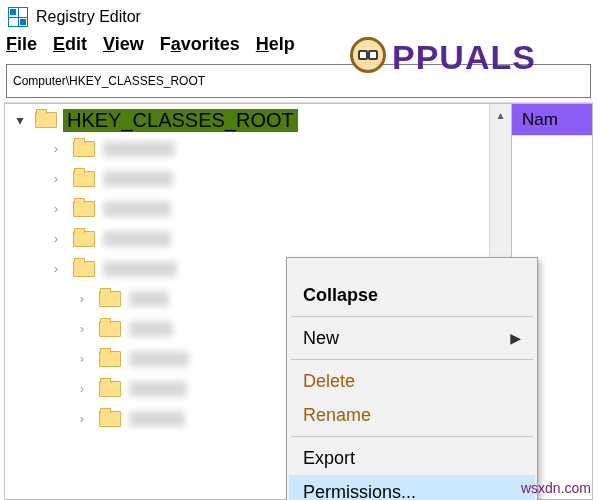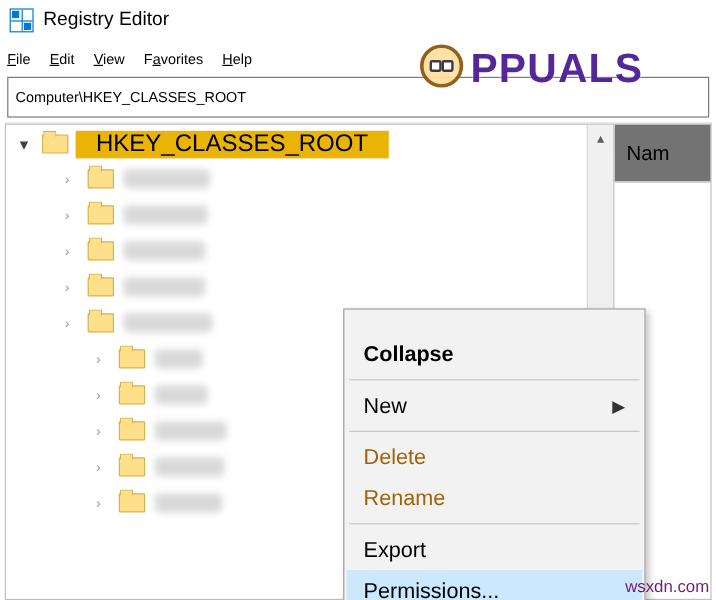--- a/index.html
+++ b/index.html
@@ -27,24 +27,25 @@
     .reg-icon::before { left: 0; right: 0; top: 50%; height: 1px; }
     .reg-icon::after { top: 0; bottom: 0; left: 50%; width: 1px; }
     .reg-icon .sq { position: absolute; width: 6px; height: 6px; background: #0078d7; }
     .reg-icon .sq1 { top: 1px; left: 1px; }
     .reg-icon .sq2 { bottom: 1px; right: 1px; }
     .title-text { font-size: 16px; }
     
     .menubar {
       height: 30px;
       display: flex;
-      align-items: center;
+      align-items: flex-start;
       padding: 0 6px;
       gap: 16px;
-      font-size: 12px;
+      font-size: 18px;
+      font-weight: bold;
     }
     .menubar .item { cursor: default; }
     .menubar .mn { text-decoration: underline; }
     
     .addressbar {
       height: 34px;
       margin: 0 6px 4px 6px;
       border: 1px solid #7a7a7a;
       display: flex;
       align-items: center;
@@ -79,33 +80,33 @@
     }
     .scroll-btn.up { top: 0; }
     .scroll-btn.down { bottom: 0; }
     .list-pane {
       flex: 1;
       border: 1px solid #c0c0c0;
       border-left: none;
       background: #fff;
     }
     .list-header {
-      height: 48px;
+      height: 32px;
       border-bottom: 1px solid #e0e0e0;
       display:flex; align-items:center; padding:0 10px;
       font-size: 17px;
-      background:#737373;
+      background:#8b5cf6;
     }
     
     .tree { padding: 2px 0; }
     .node-row {
       display: flex; align-items: center; height: 28px;
       gap: 6px; padding-left: 6px; font-size: 20px;
     }
-    .node-row.sel .label { background: #eab308; padding: 0 17px; }
+    .node-row.sel .label { background: #4d7c0f; padding: 0 4px; }
     .expander { width: 18px; text-align:center; color:#404040; font-size:14px; cursor:default;}
     .folder-icon {
       width: 22px; height: 16px; background: #ffe08a;
       border: 1px solid #d8b24a; border-radius: 1px; position: relative;
     }
     .folder-icon::before{
       content:""; position:absolute; top:-4px; left:0; width:9px; height:4px;
       background:#ffe08a; border:1px solid #d8b24a; border-bottom:none; border-radius:1px 1px 0 0;
     }
     .children { padding-left: 28px; }

